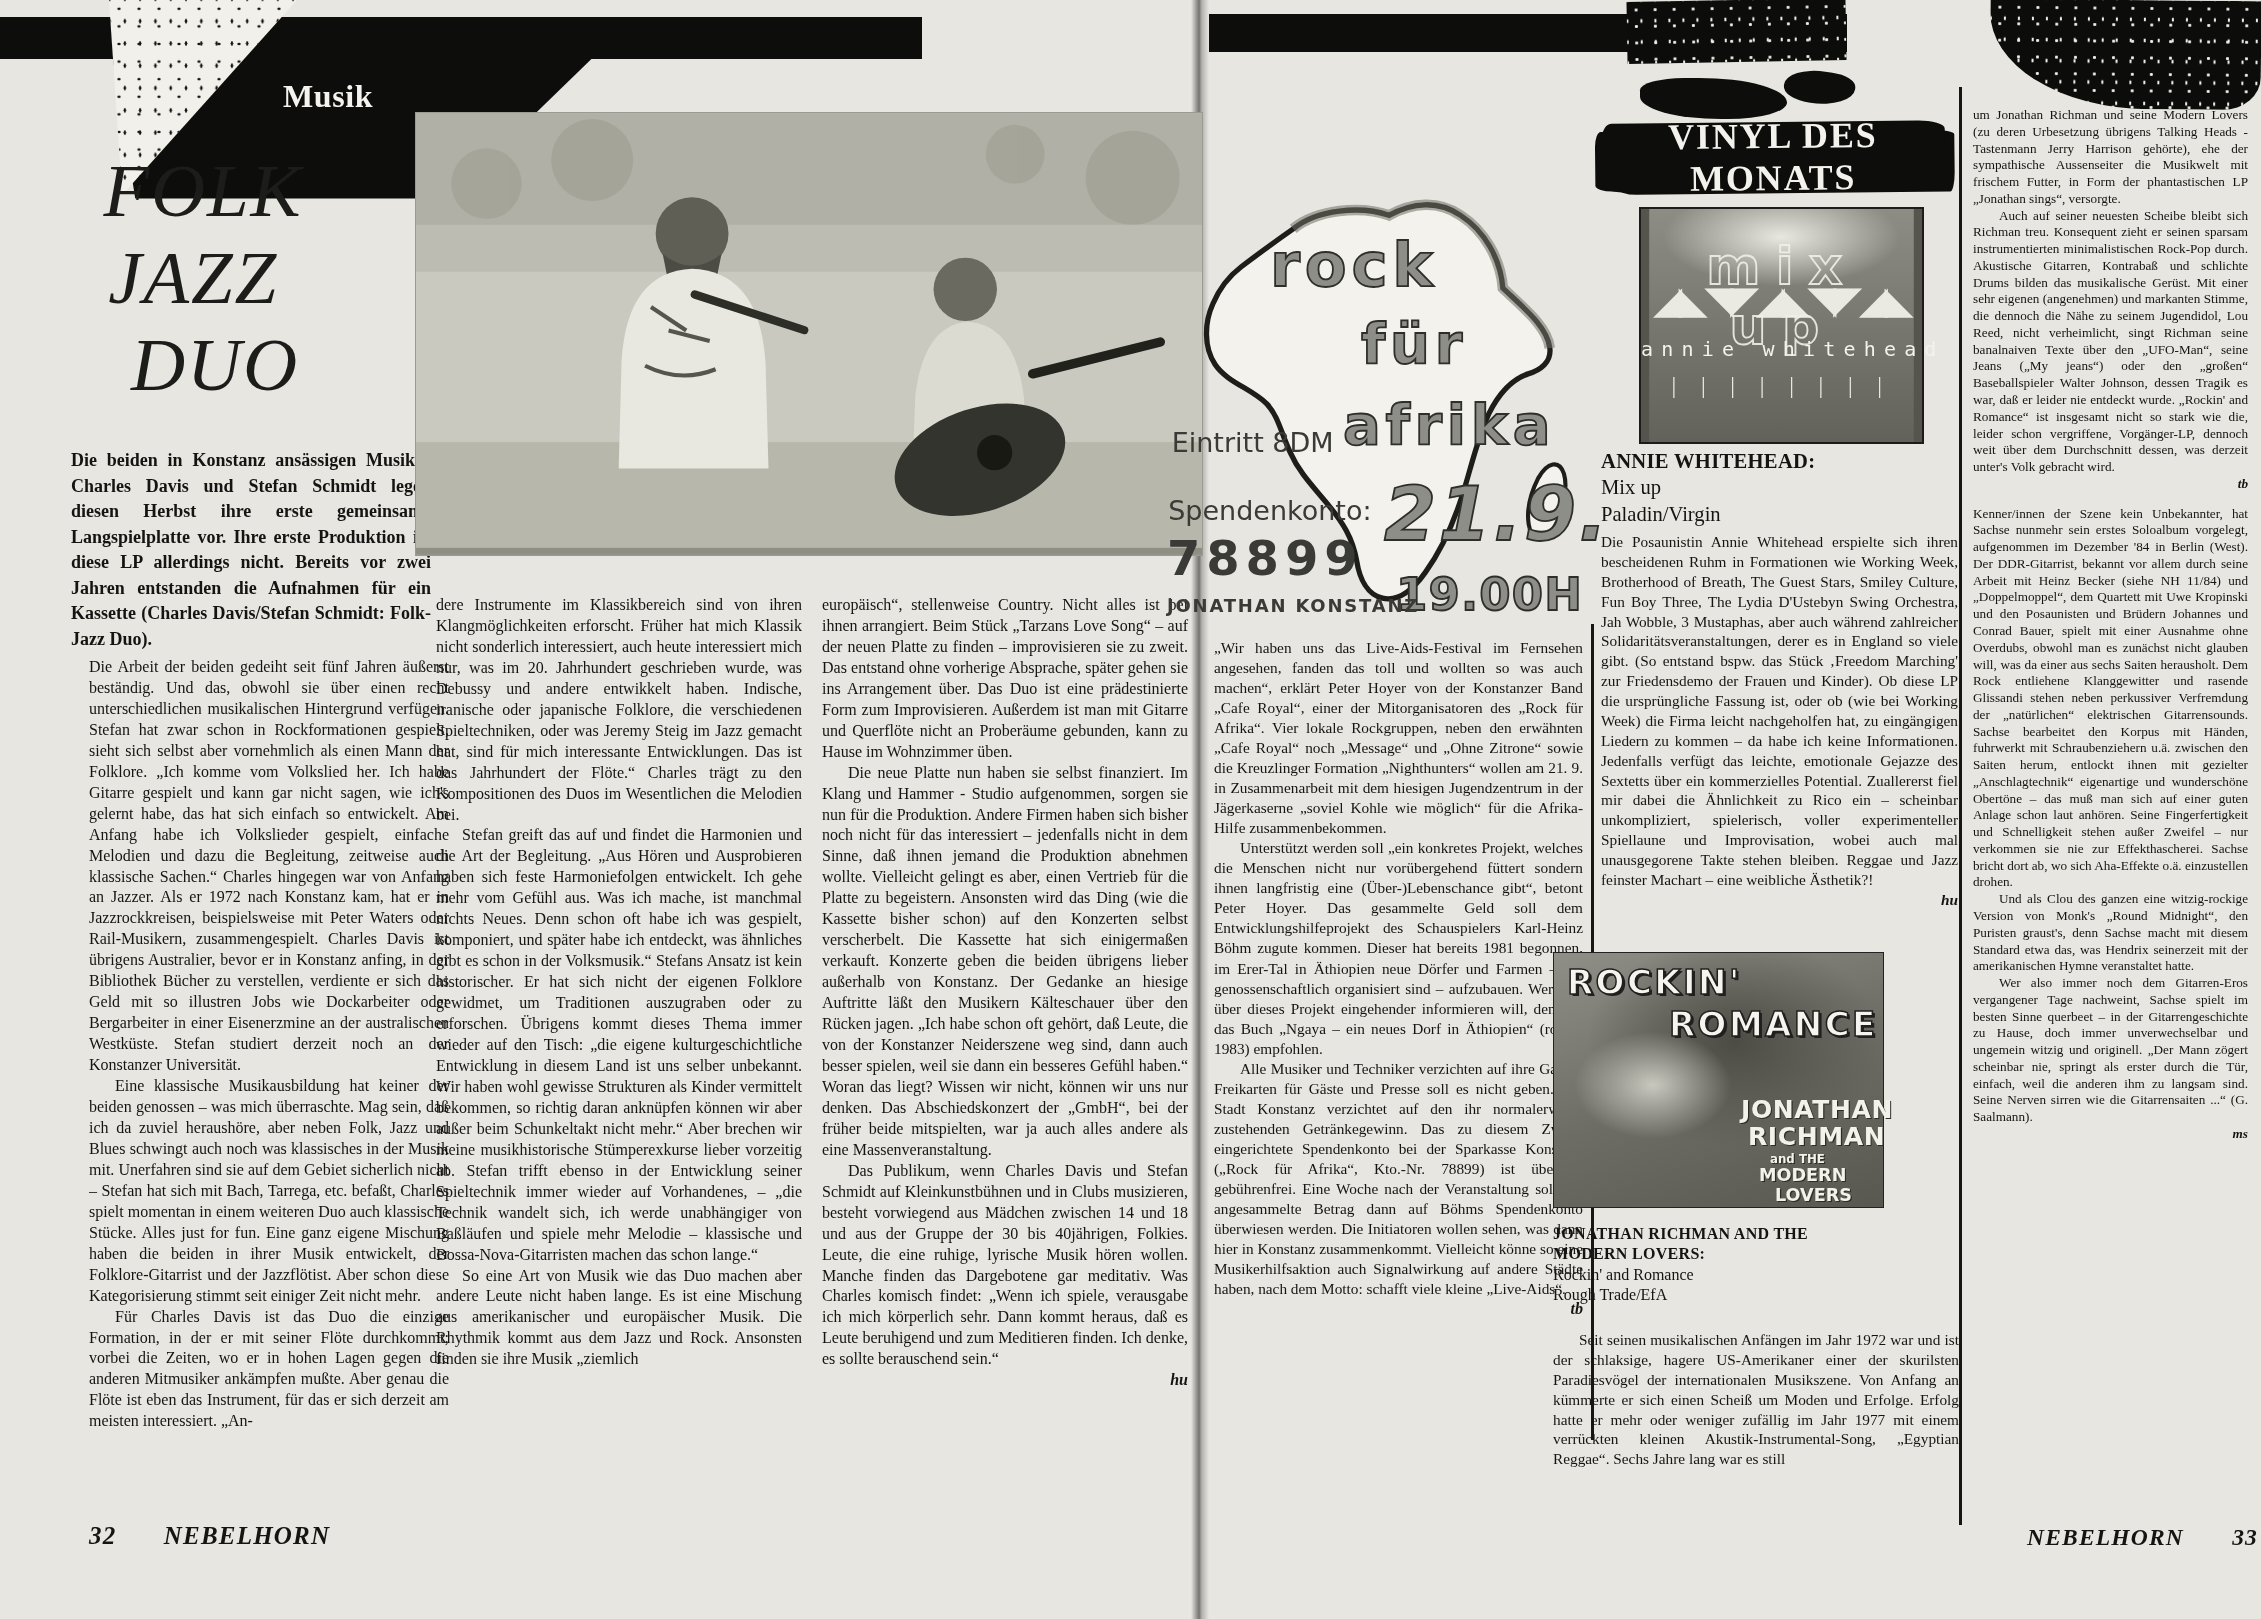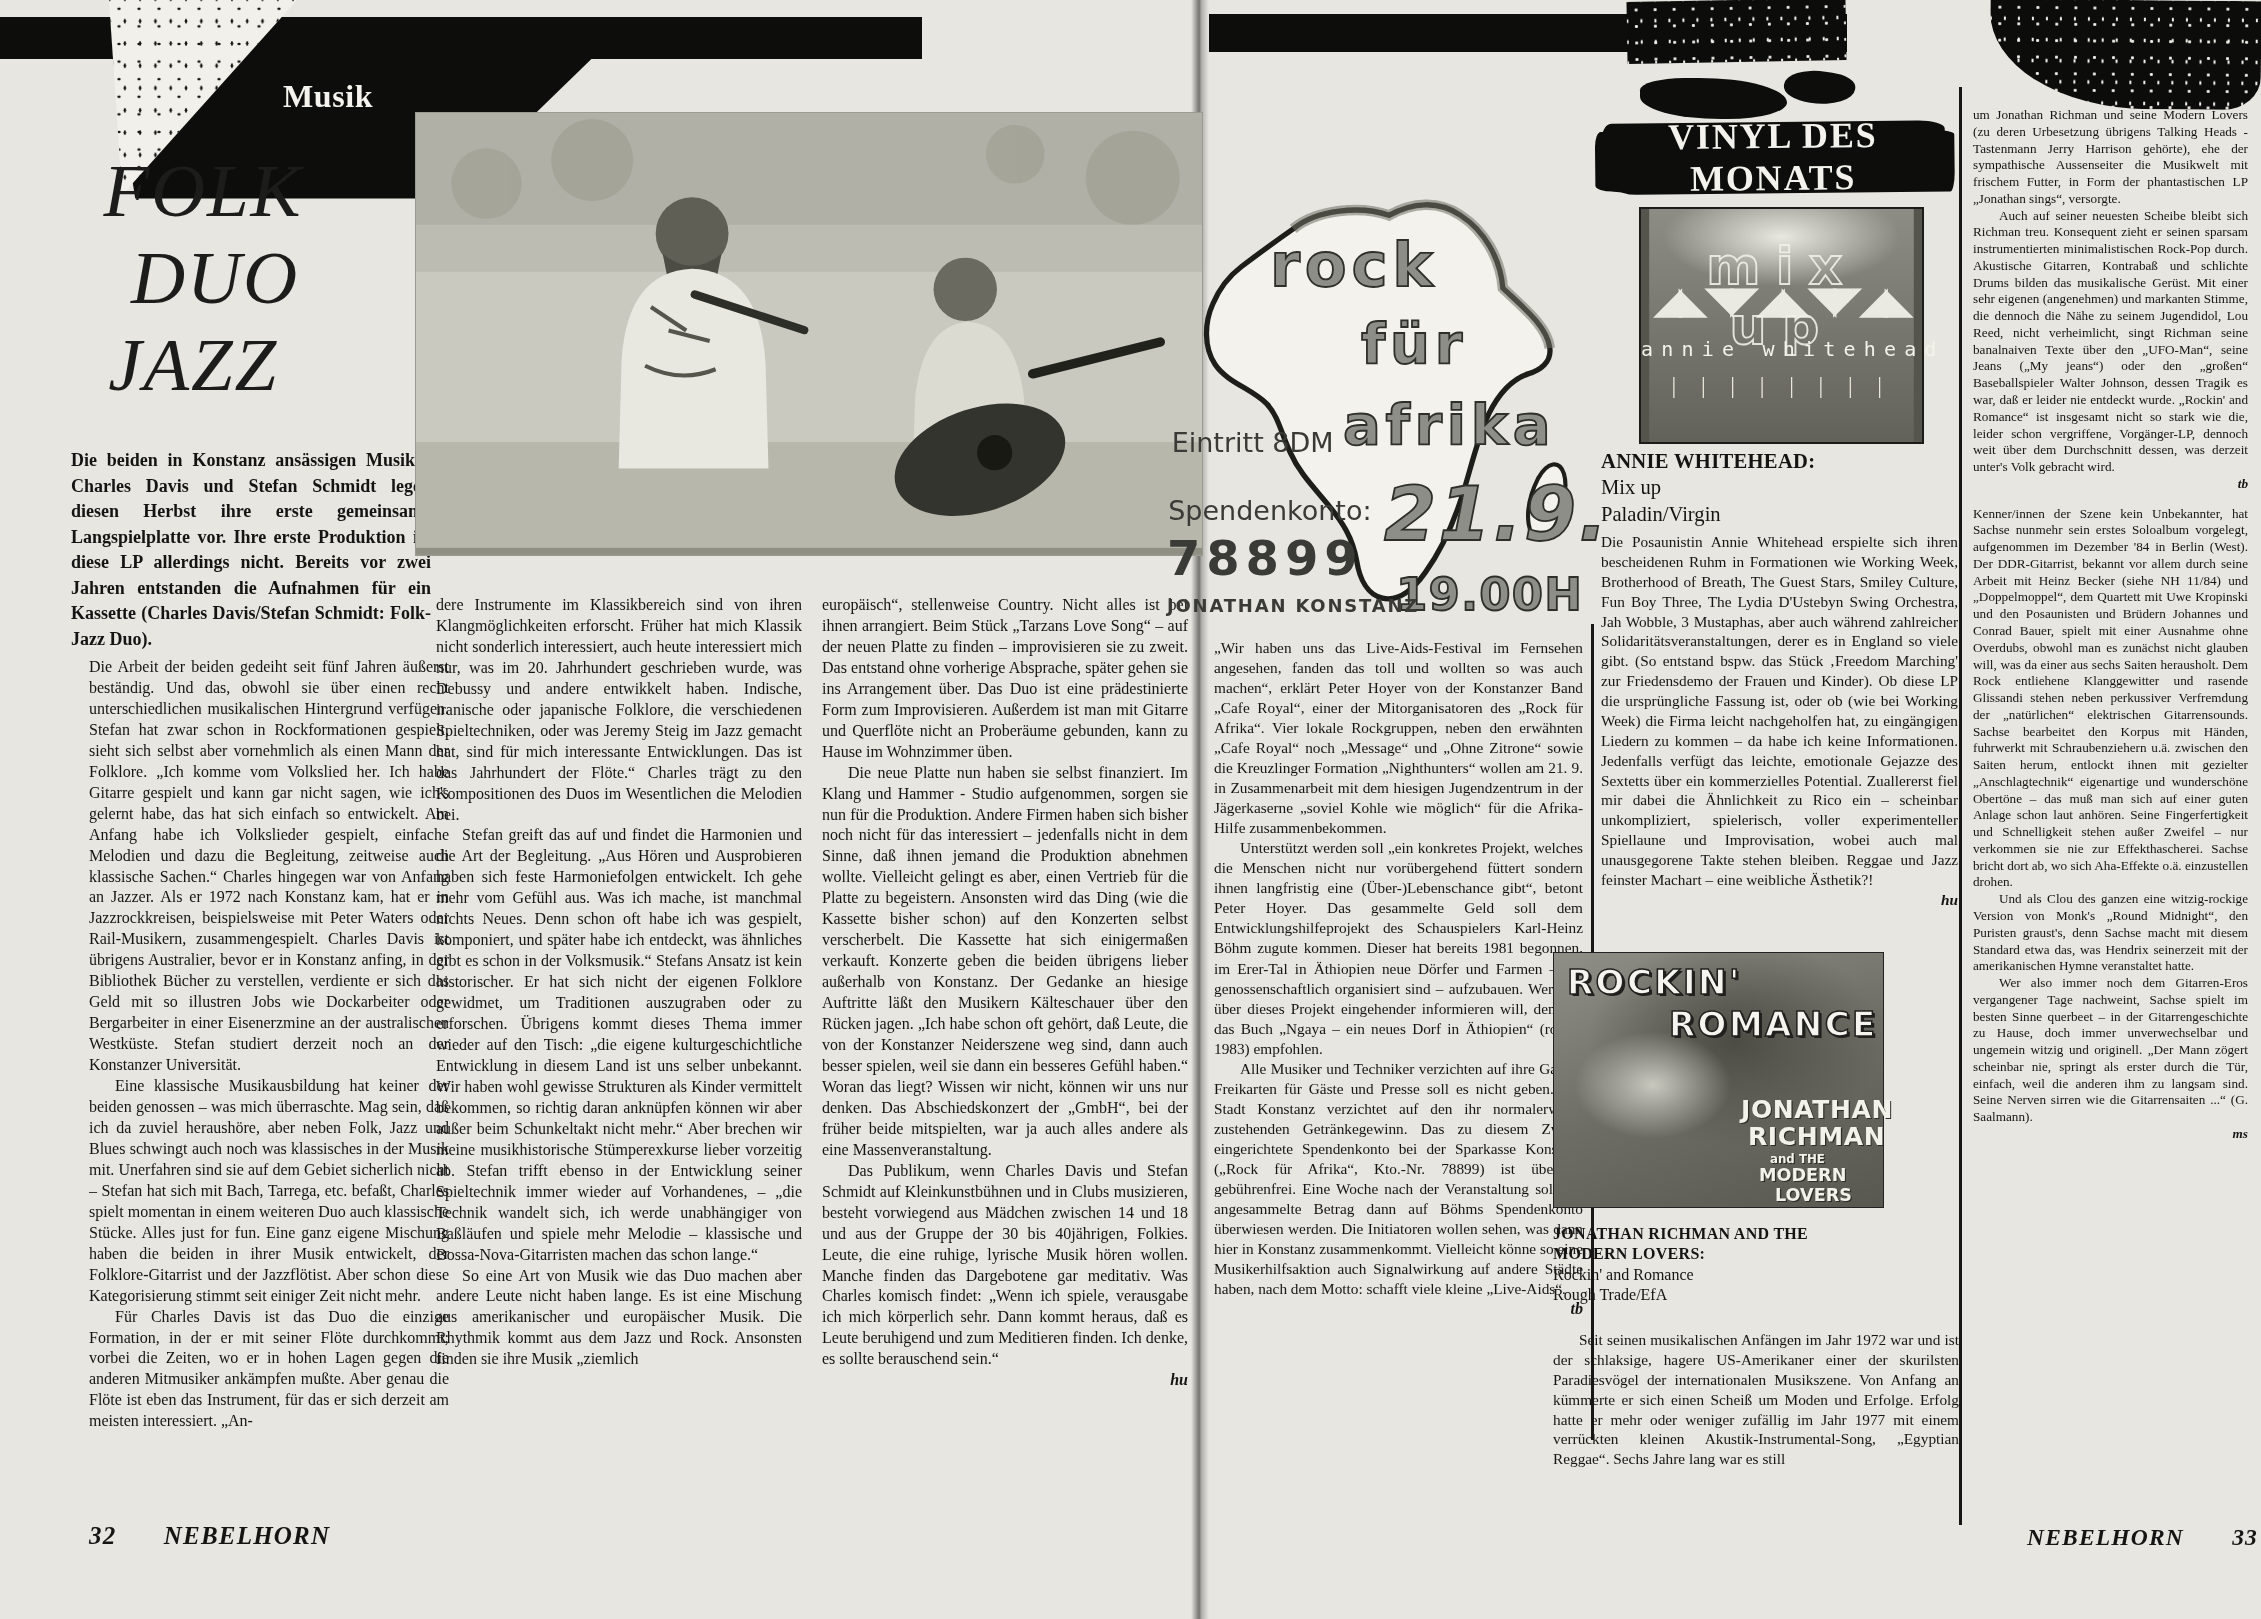--- a/index.html
+++ b/index.html
@@ -83,22 +83,22 @@
 <div class="abs bar" style="left:1209px;top:14px;width:638px;height:38px;"></div>
 <div class="abs speckle-b" style="left:1627px;top:0;width:219px;height:62px;transform:rotate(-1deg);"></div>
 <div class="abs speckle-b" style="left:1990px;top:0;width:271px;height:109px;border-radius:0 0 14% 58%/0 0 30% 88%;transform:rotate(.5deg);"></div>
 
 <div class="abs gutter" style="left:1191px;top:0;width:17.6px;height:1620px;"></div>
 <div class="abs vrule" style="left:1591px;top:624px;height:816px;"></div>
 <div class="abs vrule" style="left:1959px;top:87px;height:1438px;"></div>
 
 <div class="abs" style="left:100px;top:147px;width:270px;text-align:left;">
   <span class="title-line" style="margin-left:3.5px;">FOLK</span>
+  <span class="title-line" style="margin-left:8.2px;">JAZZ</span>
   <span class="title-line" style="margin-left:31px;">DUO</span>
-  <span class="title-line" style="margin-left:8.2px;">JAZZ</span>
 </div>
 
 <div class="abs intro" style="left:71px;top:448px;width:360px;">Die beiden in Konstanz ansässigen Musiker Charles Davis und Stefan Schmidt legen diesen Herbst ihre erste gemeinsame Langspielplatte vor. Ihre erste Produktion ist diese LP allerdings nicht. Bereits vor zwei Jahren entstanden die Aufnahmen für ein Kassette (Charles Davis/Stefan Schmidt: Folk-Jazz Duo).</div>
 
 <div class="abs photo" style="left:415px;top:112px;width:786px;height:442px;">
   <svg width="786" height="442" viewBox="0 0 1338 752">
     <rect width="1338" height="752" fill="#c9c9c0"></rect>
     <rect width="1338" height="210" fill="#b0b0a6"></rect>
     <rect y="190" width="1338" height="80" fill="#bcbcb2"></rect>
     <rect y="560" width="1338" height="192" fill="#b7b7ab"></rect>

